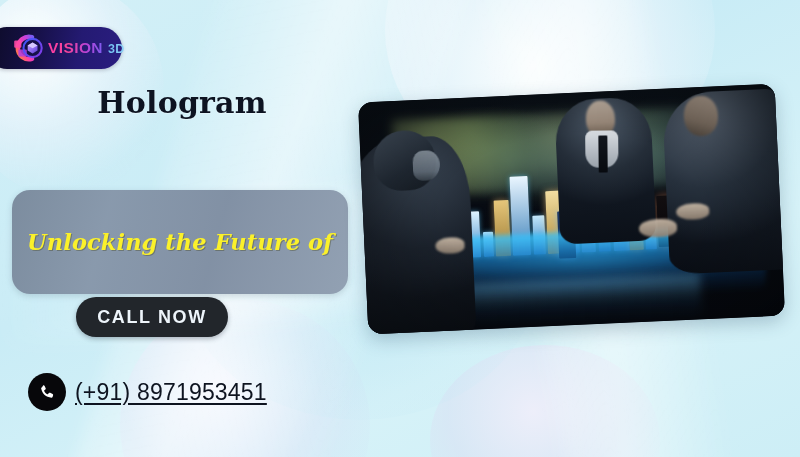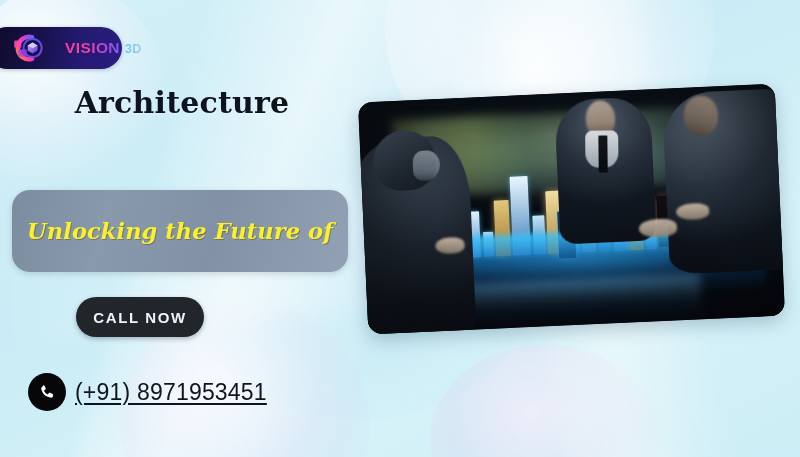--- a/index.html
+++ b/index.html
@@ -59,21 +59,21 @@
   .logo{
     position:absolute;left:-14px;top:27px;
     width:136px;height:42px;border-radius:21px;
     background:linear-gradient(100deg,#0c0b25 0%,#17114a 38%,#241a72 68%,#2a1d80 100%);
     display:flex;align-items:center;box-shadow:0 1px 4px rgba(10,10,40,.25);
   }
   .logo-mark{
     position:relative;width:34px;height:32px;margin-left:26px;flex:0 0 auto;
   }
   .logo-text{
-    margin-left:19px;font-weight:bold;font-size:15.5px;letter-spacing:.4px;
+    margin-left:2px;font-weight:bold;font-size:15.5px;letter-spacing:.4px;
     font-family:"Liberation Sans", sans-serif;line-height:1;
     display:flex;align-items:baseline;
   }
   .logo-vision{
     background:linear-gradient(90deg,#ff3ea5 0%,#f5449b 35%,#b644d8 72%,#7b5cf0 100%);
     -webkit-background-clip:text;background-clip:text;color:transparent;
   }
   .logo-3d{
     margin-left:5px;font-size:12.5px;font-weight:bold;color:#64b9ef;
     background:linear-gradient(90deg,#6fc0f2 0%,#8fd2f7 100%);
@@ -86,40 +86,40 @@
     text-align:center;
     font-family:"DejaVu Serif", serif;
     font-weight:bold;font-size:30px;line-height:1.33;
     color:#0d1321;letter-spacing:.2px;
     text-shadow:0 1px 1px rgba(255,255,255,.35);
   }
   .headline .l2{display:block;}
 
   
   .subbanner{
-    position:absolute;left:12px;top:190px;width:336px;height:82px;
+    position:absolute;left:12px;top:190px;width:336px;height:104px;
     border-radius:18px;
     background:linear-gradient(105deg,rgba(118,133,152,.93) 0%,rgba(131,146,166,.92) 28%,rgba(122,137,158,.93) 60%,rgba(140,154,173,.92) 100%);
     display:flex;flex-direction:column;align-items:center;justify-content:center;
     box-shadow:0 2px 6px rgba(70,90,110,.22);
   }
   .subbanner span{
     display:block;
     font-family:"DejaVu Serif", serif;
     font-style:italic;font-weight:bold;font-size:22.5px;line-height:1.28;
     color:#fbf12a;letter-spacing:.1px;
     text-shadow:1px 1px 0 rgba(60,60,20,.35);
     white-space:nowrap;
   }
 
   
   .cta{
-    position:absolute;left:76px;top:297px;width:128px;height:40px;
+    position:absolute;left:76px;top:297px;width:152px;height:40px;
     border-radius:20px;background:#22262b;border:none;cursor:pointer;
-    color:#eef5fb;font-size:15px;font-weight:bold;letter-spacing:1.6px;
+    color:#eef5fb;font-size:18px;font-weight:bold;letter-spacing:1.6px;
     font-family:"Liberation Sans", sans-serif;
     display:flex;align-items:center;justify-content:center;
     box-shadow:0 2px 5px rgba(20,30,45,.30);
   }
 
   
   .phone-row{
     position:absolute;left:28px;top:372px;height:40px;
     display:flex;align-items:center;gap:9px;
   }
@@ -294,21 +294,21 @@
         <path d="M20.6 10.6l4.9 2.8-4.9 2.9-4.9-2.9z" fill="#ddd0ff" opacity=".9"></path>
       </svg>
     </span>
     <span class="logo-text">
       <span class="logo-vision">VISION</span>
       <span class="logo-3d">3D</span>
     </span>
   </div>
 
   <div class="headline">
-    <span class="l2">Architecture</span>
+    <span class="l1">Hologram</span>
   </div>
 
   <div class="subbanner">
     <span>Unlocking the Future of</span>
   </div>
 
   <button class="cta">CALL NOW</button>
 
   <div class="phone-row">
     <span class="phone-badge">

